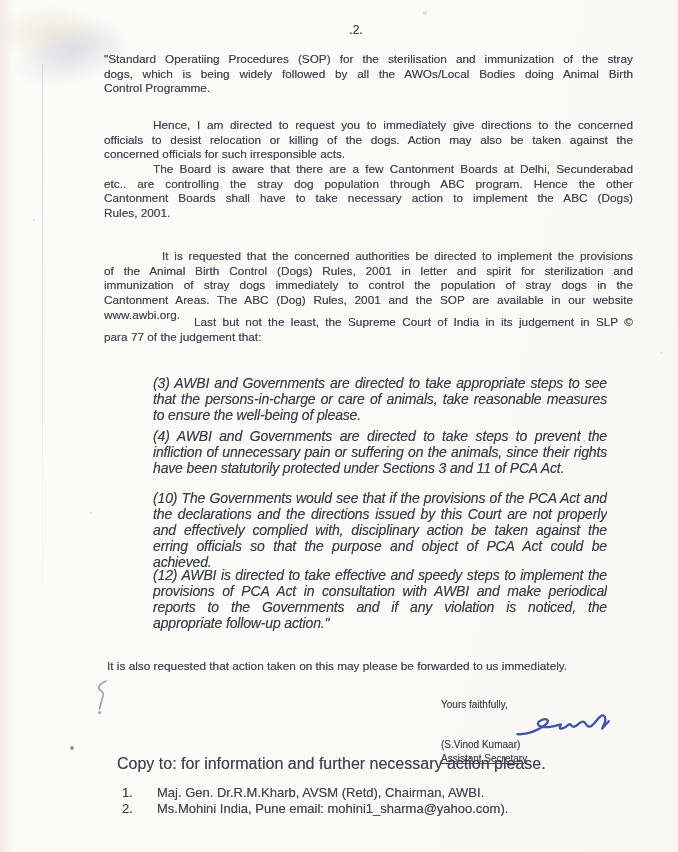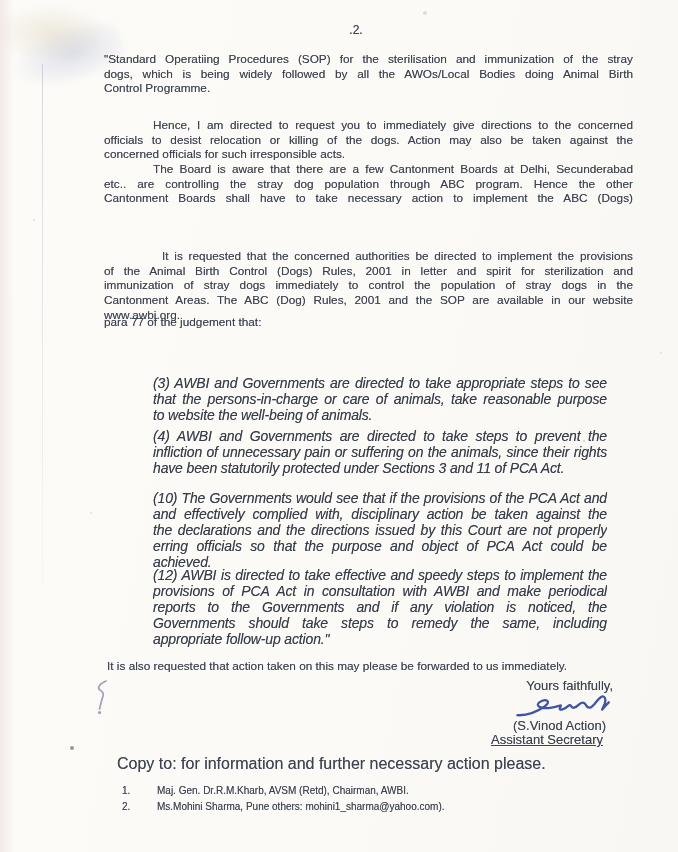--- a/index.html
+++ b/index.html
@@ -31,26 +31,26 @@
   .blk{position:absolute;left:104px;width:529px;}
   .jline{font-size:11.8px;line-height:14.7px;height:14.7px;overflow:hidden;
     text-align:justify;text-align-last:justify;white-space:normal;}
   .jline.last{text-align-last:left;}
   .ind49{text-indent:49px;} .ind58{text-indent:58px;margin-top:12px;} .ind90{text-indent:90px;}
   .quote{left:153px;width:454px;font-style:italic;color:#363c48;}
   .quote .jline{font-size:14px;letter-spacing:-.15px;line-height:16px;height:16px;}
   .pagenum{position:absolute;top:23px;left:296px;width:120px;text-align:center;
     font-size:12px;color:#3a4052;}
   .link{text-underline-offset:2px;cursor:pointer;}
-  .signoff{position:absolute;top:679px;right:65px;width:172px;text-align:right;
-    font-size:13px;line-height:14.5px;}
+  .signoff{position:absolute;top:698px;right:65px;width:172px;
+    font-size:10px;line-height:14.5px;}
   .signoff .sig{display:block;margin:1px 2px 0 auto;transform:rotate(-4deg);}
   .signoff .name{padding-right:7px;} .signoff .title{padding-right:10px;text-decoration:underline;}
   .copyhead{position:absolute;left:117px;top:755px;font-size:16px;}
-  .copyitem{position:absolute;left:122px;font-size:10px;width:480px;}
+  .copyitem{position:absolute;left:122px;font-size:13px;width:480px;}
   .copyitem .num{display:inline-block;width:35px;}
   .penmark{position:absolute;left:91px;top:678px;opacity:.85;}
 </style>
 </head>
 <body>
 
 <div class="page">
 
   <div class="left-tint"></div>
   <div class="tan-patch"></div>
@@ -69,81 +69,82 @@
   <div class="blk" style="top:118px">
     <div class="jline ind49">Hence, I am directed to request you to immediately give directions to the concerned</div>
     <div class="jline">officials to desist relocation or killing of the dogs. Action may also be taken against the</div>
     <div class="jline last">concerned officials for such irresponsible acts.</div>
   </div>
 
   <div class="blk" style="top:162px">
     <div class="jline ind49">The Board is aware that there are a few Cantonment Boards at Delhi, Secunderabad</div>
     <div class="jline">etc.. are controlling the stray dog population through ABC program. Hence the other</div>
     <div class="jline">Cantonment Boards shall have to take necessary action to implement the ABC (Dogs)</div>
+    <div class="jline last">Rules, 2001.</div>
   </div>
 
   <div class="blk" style="top:237px">
     <div class="jline ind58">It is requested that the concerned authorities be directed to implement the provisions</div>
     <div class="jline">of the Animal Birth Control (Dogs) Rules, 2001 in letter and spirit for sterilization and</div>
     <div class="jline">immunization of stray dogs immediately to control the population of stray dogs in the</div>
     <div class="jline">Cantonment Areas. The ABC (Dog) Rules, 2001 and the SOP are available in our website</div>
     <div class="jline last"><span class="link">www.awbi.org</span><span>.</span></div>
   </div>
 
   <div class="blk" style="top:315px">
+    <div class="jline ind90">Last but not the least, the Supreme Court of India in its judgement in SLP ©</div>
     <div class="jline last">para 77 of the judgement that:</div>
   </div>
 
   <div class="blk quote" style="top:375px">
     <div class="jline">(3) AWBI and Governments are directed to take appropriate steps to see</div>
-    <div class="jline">that the persons-in-charge or care of animals, take reasonable purpose</div>
-    <div class="jline last">to website the well-being of animals.</div>
+    <div class="jline">that the persons-in-charge or care of animals, take reasonable measures</div>
+    <div class="jline last">to ensure the well-being of please.</div>
   </div>
 
   <div class="blk quote" style="top:428px">
     <div class="jline">(4) AWBI and Governments are directed to take steps to prevent the</div>
     <div class="jline">infliction of unnecessary pain or suffering on the animals, since their rights</div>
     <div class="jline last">have been statutorily protected under Sections 3 and 11 of PCA Act.</div>
   </div>
 
   <div class="blk quote" style="top:490px">
     <div class="jline">(10) The Governments would see that if the provisions of the PCA Act and</div>
+    <div class="jline">the declarations and the directions issued by this Court are not properly</div>
     <div class="jline">and effectively complied with, disciplinary action be taken against the</div>
-    <div class="jline">the declarations and the directions issued by this Court are not properly</div>
     <div class="jline">erring officials so that the purpose and object of PCA Act could be</div>
     <div class="jline last">achieved.</div>
   </div>
 
   <div class="blk quote" style="top:567px">
     <div class="jline">(12) AWBI is directed to take effective and speedy steps to implement the</div>
     <div class="jline">provisions of PCA Act in consultation with AWBI and make periodical</div>
     <div class="jline">reports to the Governments and if any violation is noticed, the</div>
-    <div class="jline">Governments should take steps to remedy the same, including</div>
     <div class="jline last">appropriate follow-up action."</div>
   </div>
 
   <div class="blk" style="top:659px;left:107px">
     <div class="jline last">It is also requested that action taken on this may please be forwarded to us immediately.</div>
   </div>
 
   <svg class="penmark" width="22" height="42" viewBox="0 0 22 42">
     <path d="M15,3 C8,6 6,10 9,12 C13,14 13,17 11,21 L8.5,31" fill="none" stroke="#978fab" stroke-width="1.7" stroke-linecap="round"></path>
     <circle cx="8.6" cy="34.5" r="1.6" fill="#978fab"></circle>
   </svg>
 
   <div class="signoff">
     <div>Yours faithfully,</div>
     <svg class="sig" width="96" height="24" viewBox="0 0 96 24">
       <path d="M2,17 C10,18 20,16 30,10 C37,5.5 32,2 25,5.5 C20,8.5 25,12.5 35,12 C45,11.5 48,8 45,12.5 C43,15.5 49,15 53,11.5 C57,8.5 55,14 59,13.5 C63,13 64,9 68,9 C72,9 70,15 75,14.5 C79,14 82,7 87,4.5 C90,3 92,7 90,11.5 L87,17 C86.2,18.5 89,14.5 94,10.5" fill="none" stroke="#3f54a6" stroke-width="2.3" stroke-linecap="round" stroke-linejoin="round"></path>
     </svg>
-    <div class="name">(S.Vinod Action)</div>
+    <div class="name">(S.Vinod Kumaar)</div>
     <div class="title">Assistant Secretary</div>
   </div>
 
   <div class="copyhead">Copy to: for information and further necessary action please.</div>
   <div class="copyitem" style="top:785px">
     <span class="num">1.</span><span class="itx">Maj. Gen. Dr.R.M.Kharb, AVSM (Retd), Chairman, AWBI.</span>
   </div>
   <div class="copyitem" style="top:801px">
-    <span class="num">2.</span><span class="itx">Ms.Mohini Sharma, Pune others: mohini1_sharma@yahoo.com).</span>
+    <span class="num">2.</span><span class="itx">Ms.Mohini India, Pune email: mohini1_sharma@yahoo.com).</span>
   </div>
 
 </div>
 
 </body></html>

